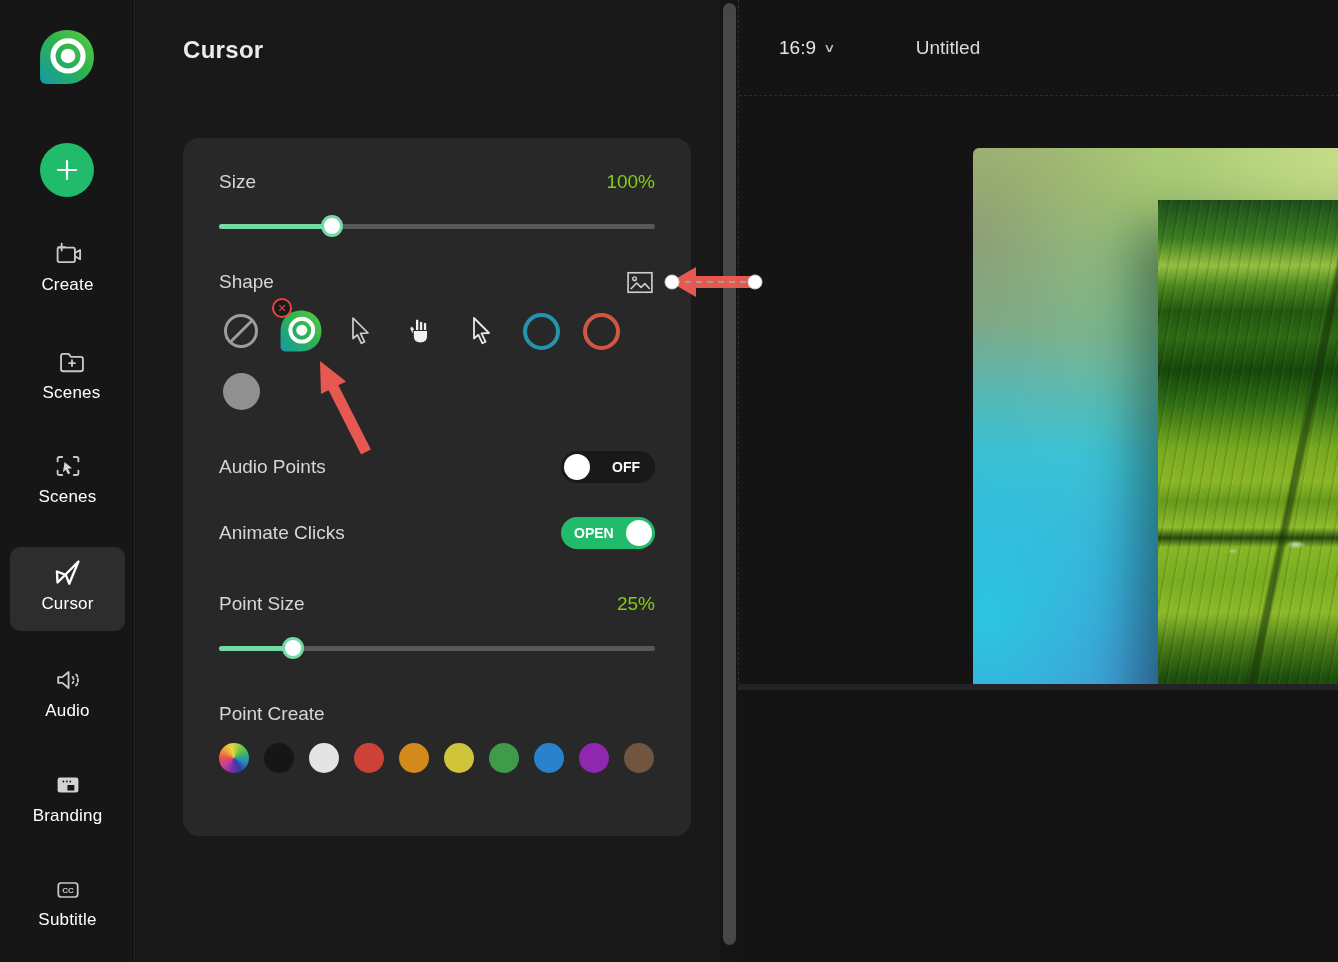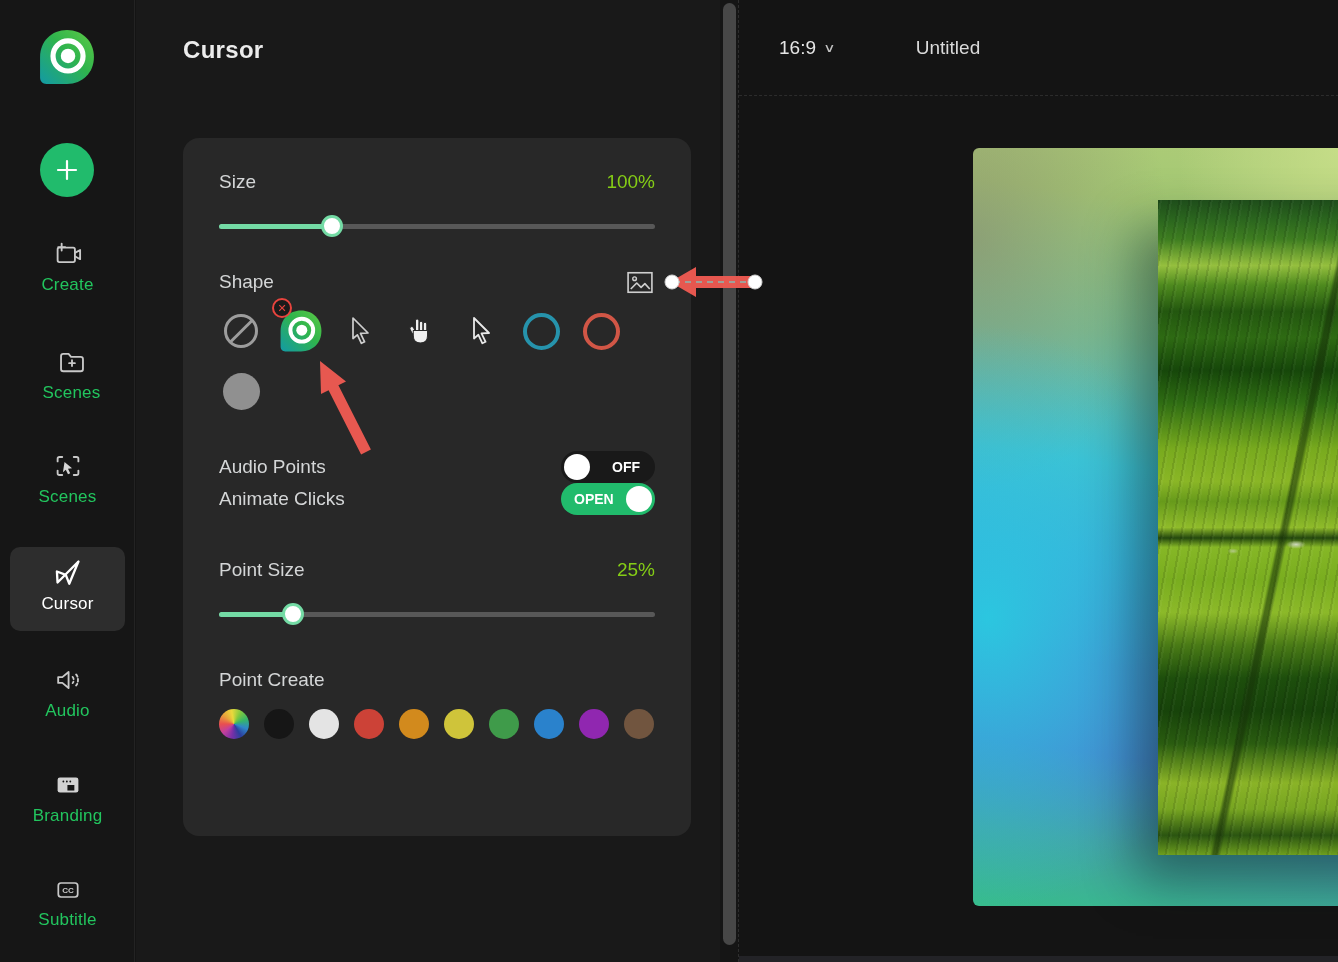--- a/index.html
+++ b/index.html
@@ -8,21 +8,21 @@
     position:relative;width:1338px;height:962px;overflow:hidden;
     background:#141414;font-family:"Liberation Sans","DejaVu Sans",sans-serif;
     -webkit-font-smoothing:antialiased;
   }
   
   .sidebar{position:absolute;left:0;top:0;width:135px;height:962px;background:#161616;border-right:1px solid #232323;}
   .logo{position:absolute;left:38px;top:28px;width:58px;height:58px;}
   .plus-btn{position:absolute;left:40px;top:143px;width:54px;height:54px;border-radius:50%;
     display:flex;align-items:center;justify-content:center;}
   .plus-btn svg{display:block;}
-  .nav-item{position:absolute;left:0;width:135px;display:flex;flex-direction:column;align-items:center;gap:7px;color:#22c55e;font-size:17px;cursor:pointer;}
+  .nav-item{position:absolute;left:0;width:135px;display:flex;flex-direction:column;align-items:center;gap:7px;color:#ffffff;font-size:17px;cursor:pointer;}
   .nav-item .lbl{letter-spacing:.2px;}
   .nav-item.active{color:#ffffff;}
   .active-bg{position:absolute;left:10px;top:547px;width:115px;height:84px;background:#2d2d2d;border-radius:10px;}
   .nav-create{top:240px;} .nav-scenes{top:348px;padding-left:8px;} .nav-canvas{top:452px;}
   .nav-cursor{top:557px;} .nav-audio{top:666px;} .nav-branding{top:771px;} .nav-subtitle{top:877px;}
 
   
   .panel{position:absolute;left:136px;top:0;width:584px;height:962px;background:#191919;}
   .panel-title{position:absolute;left:47px;top:36px;font-size:24px;font-weight:bold;color:#ececec;letter-spacing:.3px;}
   .card{position:absolute;left:47px;top:138px;width:508px;height:698px;background:#282828;border-radius:16px;padding:33px 36px 0 36px;}
@@ -61,21 +61,21 @@
   .swatch{width:30px;height:30px;border-radius:50%;cursor:pointer;flex:0 0 auto;}
 
   
   .gutter{position:absolute;left:720px;top:0;width:18px;height:962px;background:#151515;}
   .scroll-thumb{position:absolute;left:723px;top:3px;width:13px;height:942px;background:#474747;border-radius:7px;}
   .collapse-tab{position:absolute;left:738px;top:430px;width:20px;height:100px;background:#161616;
     border:1px solid #2e2e2e;border-left:none;border-radius:0 13px 13px 0;
     display:flex;align-items:center;justify-content:center;color:#5c5c5c;font-size:13px;cursor:pointer;}
 
   
-  .right{position:absolute;left:738px;top:0;width:600px;height:962px;background:#141414;border-left:1px dashed #2e2e2e;overflow:hidden;text-align:center;}
+  .right{position:absolute;left:738px;top:0;width:600px;height:690px;background:#141414;border-left:1px dashed #2e2e2e;overflow:hidden;text-align:center;}
   .topbar{position:absolute;left:0;top:0;width:600px;height:96px;border-bottom:1px dashed #2c2c2c;
     display:flex;align-items:center;}
   .ratio{margin-left:40px;font-size:19px;color:#e5e5e5;display:flex;align-items:center;gap:9px;cursor:pointer;}
   .ratio .chev{font-size:12px;color:#c2c2c2;transform:scaleX(1.4);}
   .doc-title{margin-left:82px;font-size:19px;color:#dadada;}
   .canvas-bg{position:absolute;left:234px;top:148px;width:366px;height:758px;border-radius:6px 0 0 6px;
     background:
       radial-gradient(120% 70% at 4% 62%, rgba(42,201,224,0.95) 0%, rgba(42,201,224,0) 55%),
       radial-gradient(80% 50% at 100% 0%, rgba(201,224,138,0.85) 0%, rgba(201,224,138,0) 55%),
       radial-gradient(90% 55% at 0% 12%, rgba(138,136,110,0.6) 0%, rgba(138,136,110,0) 60%),
@@ -282,21 +282,21 @@
       </div>
 
       <div class="row toggle-row">
         <span class="lab">Audio Points</span>
         <div class="toggle off">
           <div class="tknob"></div>
           <span class="tlabel">OFF</span>
         </div>
       </div>
 
-      <div class="row" style="gap:48px;">
+      <div class="row" style="margin-top:34px;gap:48px;">
         <span class="lab">Animate Clicks</span>
         <div class="toggle on">
           <span class="tlabel">OPEN</span>
           <div class="tknob"></div>
         </div>
       </div>
 
       <div class="row ps-head">
         <span class="lab">Point Size</span>
         <span class="val">25%</span>

